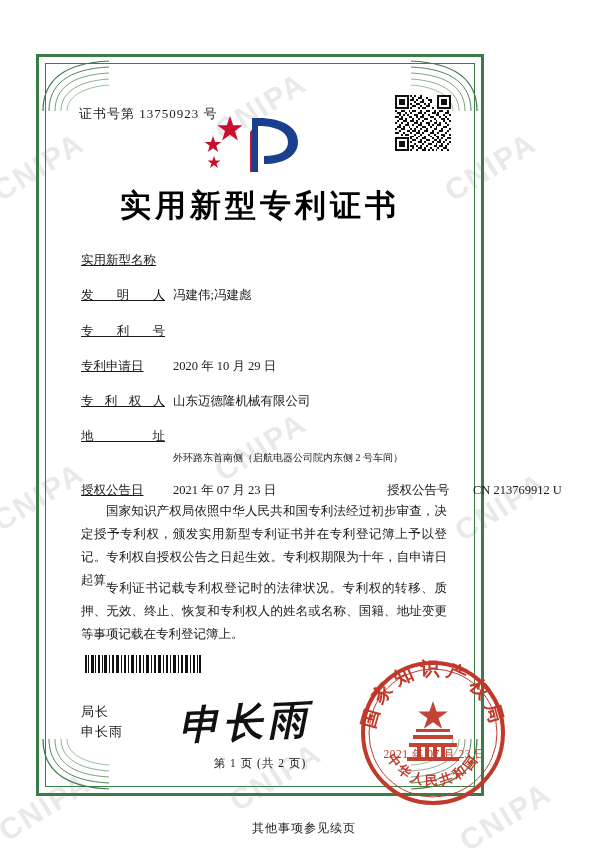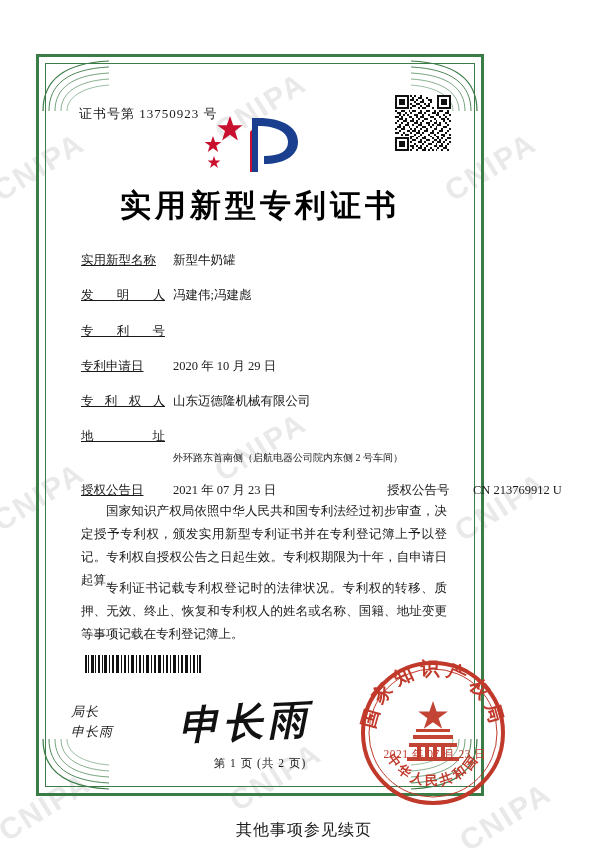--- a/index.html
+++ b/index.html
@@ -179,26 +179,25 @@
     position: absolute;
     left: 46px;
     top: 598px;
     width: 116px;
     height: 18px;
   }
 
   
   .sig-label {
     position: absolute;
-    left: 32px;
+    left: 42px;
     top: 645px;
     font-size: 13px;
     line-height: 1.55;
     letter-spacing: 1px;
-    font-style: italic;
   }
   .sig-script {
     position: absolute;
     left: 140px;
     top: 638px;
     font-size: 40px;
     font-family: "DejaVu Serif", serif;
     font-style: italic;
     font-weight: bold;
     letter-spacing: 4px;
@@ -233,21 +232,21 @@
     bottom: 22px;
     text-align: center;
     font-size: 11.5px;
     letter-spacing: 1px;
   }
   .footnote {
     position: absolute;
     left: 0; right: 0;
     top: 820px;
     text-align: center;
-    font-size: 16px;
+    font-size: 12px;
     letter-spacing: 1px;
     z-index: 2;
   }
 </style>
 </head>
 <body>
 
 <div class="wm wm1">CNIPA</div>
 <div class="wm wm2">CNIPA</div>
 <div class="wm wm3">CNIPA</div>
@@ -513,21 +512,20 @@
         <path d="M58 6 L58 60 L52 60 L52 6 Z" fill="#1a3f8f"></path>
       </svg>
     </div>
 
     <div class="title">实用新型专利证书</div>
 
     <div class="fields">
 
       <div class="row">
         <span class="lbl">实用新型名称</span>
-        <span class="val">新型牛奶罐</span>
       </div>
 
       <div class="row">
         <span class="lbl spread">发 明 人</span>
         <span class="val">冯建伟;冯建彪</span>
       </div>
 
       <div class="row">
         <span class="lbl spread">专 利 号</span>
       </div>

